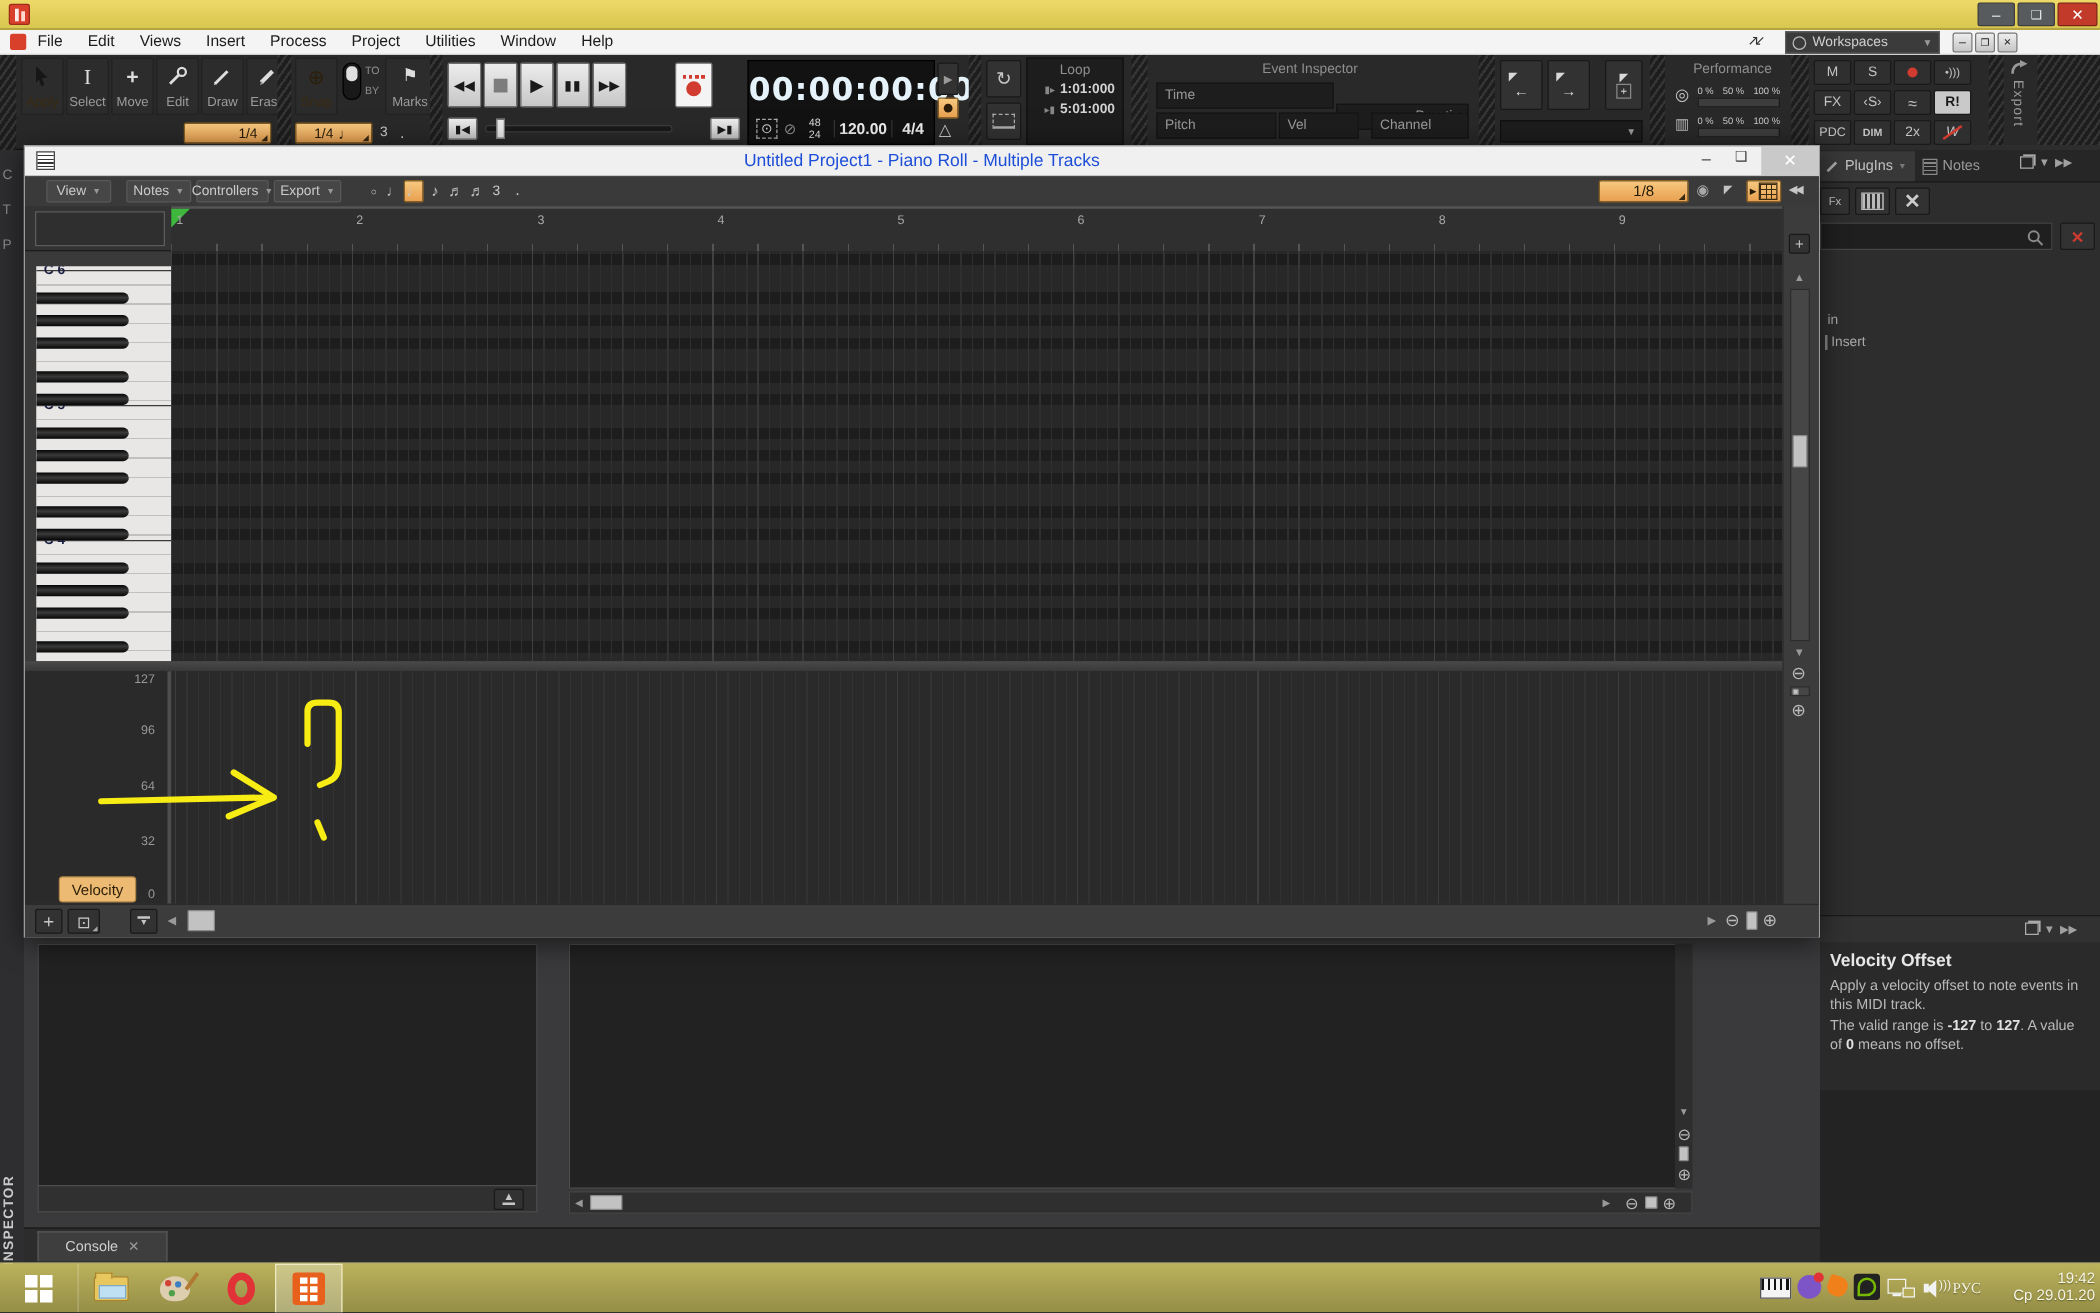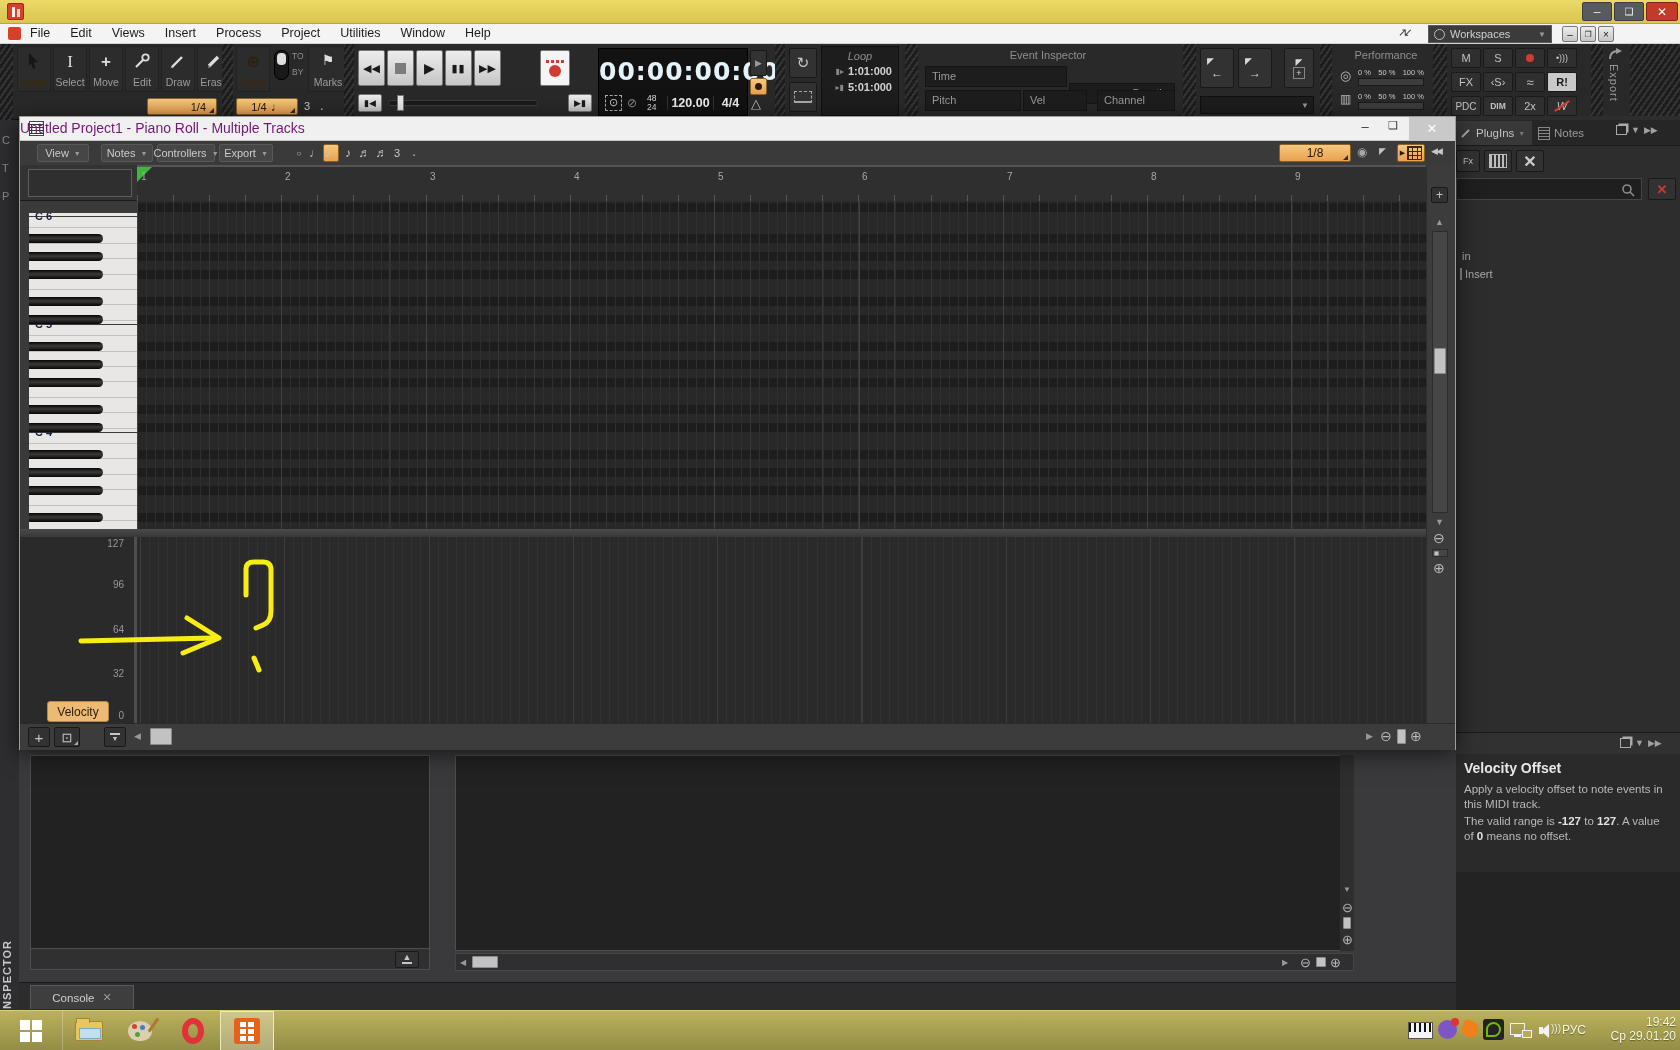--- a/index.html
+++ b/index.html
@@ -179,21 +179,21 @@
       </div>
     <span class="a" style="left:751px;top:52px;font-size:13px;color:#c9c9c9;">△</span>
 
     <div class="a hatch" style="left:775px;top:0;width:10px;height:76px;"></div>
 
     <div class="a dbtn" style="left:789px;top:4px;width:28px;height:30px;font-size:15px;">↻</div>
     <div class="a dbtn" style="left:789px;top:38px;width:28px;height:30px;">
       <span style="width:16px;height:9px;border:1px dashed #aaa;border-bottom:2px solid #aaa;display:inline-block;"></span>
       </div>
     <div class="a" style="left:821px;top:2px;width:78px;height:70px;background:#1d1d1d;border:1px solid #101010;">
-      <div class="modtitle" style="margin-top:3px;font-style:italic;">Loop</div>
+      <div class="modtitle" style="margin-top:3px;">Loop</div>
       <div style="display:flex;align-items:center;justify-content:flex-end;gap:4px;padding:3px 6px 0 0;">
         <span style="color:#888;font-size:8px;">▮▸</span>
         <span style="font-size:11px;font-weight:bold;color:#d2d2d2;">1:01:000</span>
       </div>
       <div style="display:flex;align-items:center;justify-content:flex-end;gap:4px;padding:4px 6px 0 0;">
         <span style="color:#888;font-size:8px;">▸▮</span>
         <span style="font-size:11px;font-weight:bold;color:#d2d2d2;">5:01:000</span>
       </div>
     </div>
 
@@ -401,21 +401,21 @@
         <span style="font-size:11.5px;color:#cfcfcf;">Console</span>
         <span style="color:#9a9a9a;font-size:11px;">✕</span>
       </div>
     </div>
   </div>
 
   <div class="a" style="left:19px;top:116px;width:1437px;height:634px;background:#3a3a3a;border:1px solid #9c9c9c;box-shadow:0 4px 22px rgba(0,0,0,.6);">
 
     <div class="a" style="left:0;top:0;width:1435px;height:24px;background:#f0f0f0;border-bottom:1px solid #c6c6c6;">
       <span class="a" style="left:9px;top:4px;width:15px;height:15px;border:1px solid #444;background:repeating-linear-gradient(180deg,#fff 0 2px,#333 2px 3px);"></span>
-      <div class="a" style="left:0;right:0;top:3px;text-align:left;font-size:14px;color:#701a75;">Untitled Project1 - Piano Roll - Multiple Tracks</div>
+      <div class="a" style="left:0;right:0;top:3px;text-align:center;font-size:14px;color:#1d4ed8;">Untitled Project1 - Piano Roll - Multiple Tracks</div>
       <div class="a" style="left:1331px;top:2px;width:28px;height:20px;text-align:center;color:#333;font-size:13px;">–</div>
       <div class="a" style="left:1359px;top:2px;width:28px;height:20px;text-align:center;color:#333;font-size:11px;">❑</div>
       <div class="a" style="left:1389px;top:0;width:46px;height:23px;background:#c9c9c9;text-align:center;color:#fff;font-size:13px;line-height:23px;">✕</div>
     </div>
 
     <div class="a" style="left:0;top:24px;width:1435px;height:32px;background:#3a3a3a;border-bottom:1px solid #2a2a2a;">
       <div class="a prmenu" style="left:17px;top:3px;width:52px;height:18px;">
         <span>View</span>
           <span style="font-size:7px;color:#999;">▼</span>
         </div>
@@ -622,20 +622,20 @@
     <span class="a" style="left:1510px;top:12px;width:22px;height:15px;">
       <span style="position:absolute;left:0;top:0;width:13px;height:10px;border:1.5px solid #f2f2f2;"></span>
       <span style="position:absolute;left:4px;top:12px;width:7px;height:1.5px;background:#f2f2f2;"></span>
       <span style="position:absolute;right:0;bottom:0;width:8px;height:6px;border:1.5px solid #f2f2f2;background:#b5ab57;"></span>
       </span>
     <span class="a" style="left:1539px;top:12px;width:20px;height:16px;">
       <span style="position:absolute;left:0;top:4px;width:4px;height:7px;background:#f2f2f2;"></span>
       <span style="position:absolute;left:2px;top:1px;width:0;height:0;border-top:7px solid transparent;border-bottom:7px solid transparent;border-right:8px solid #f2f2f2;"></span>
       <span class="traytxt" style="position:absolute;left:12px;top:0;font-size:10px;">)))</span>
       </span>
-    <span class="a traytxt" style="left:1562px;top:12px;">РУС</span>
+    <span class="a traytxt" style="left:1562px;top:12px;font-family:Liberation Serif, serif;">РУС</span>
     <div class="a" style="left:1596px;top:4px;width:80px;text-align:right;">
       <div class="traytxt">19:42</div>
       <div class="traytxt">Ср 29.01.20</div>
     </div>
   </div>
 
 </div>
 
 </body></html>

